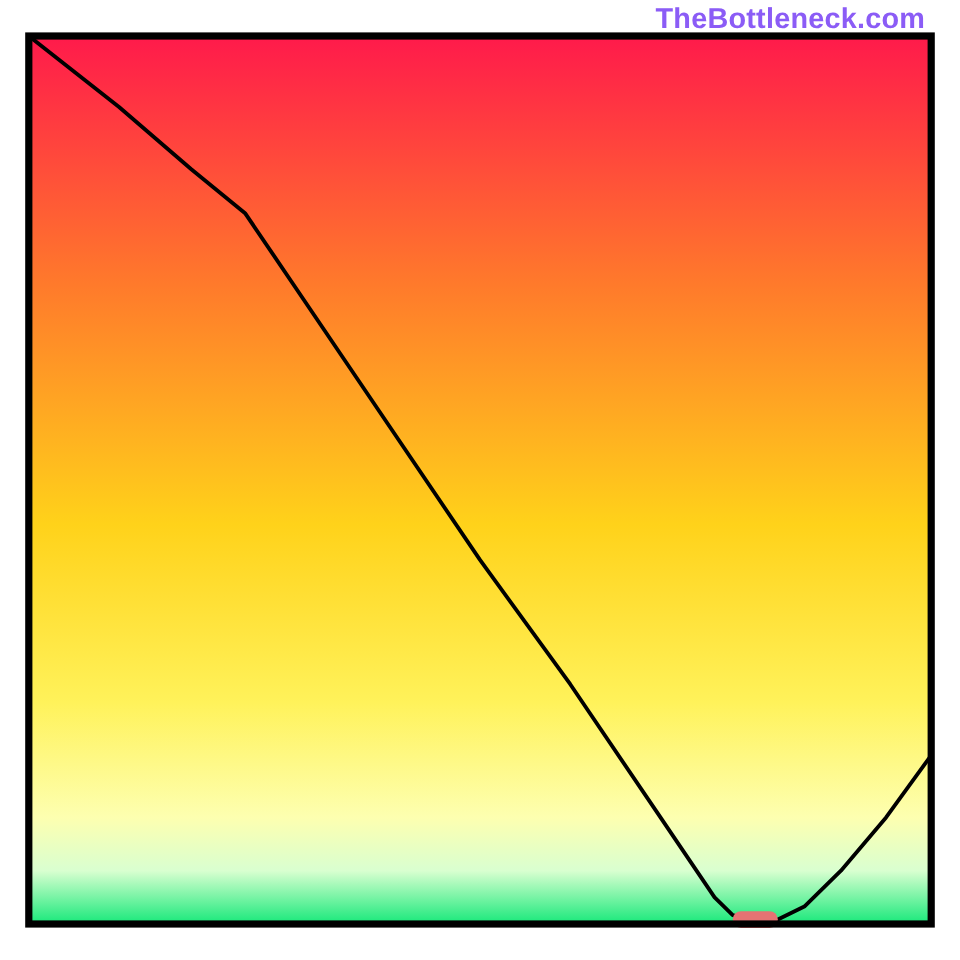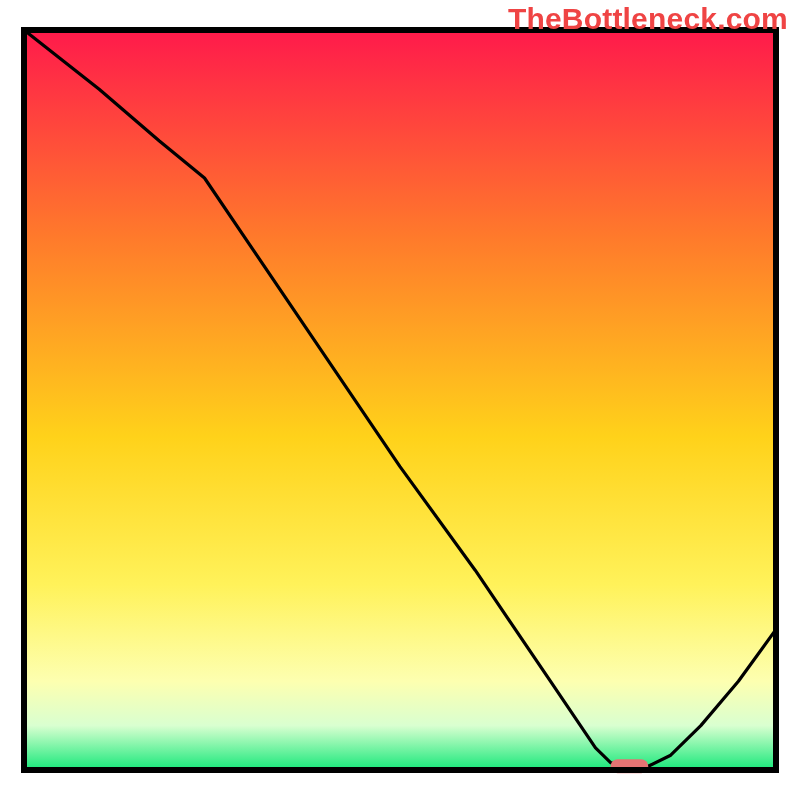--- a/index.html
+++ b/index.html
@@ -13,24 +13,24 @@
   .frame {
     position: absolute;
     left: 0;
     top: 0;
     width: 800px;
     height: 800px;
   }
   .watermark {
     position: absolute;
     top: 2px;
-    right: 12px;
-    font-size: 30px;
+    right: 29px;
+    font-size: 24px;
     font-weight: 600;
-    color: #ef4444;
+    color: #8b5cf6;
     letter-spacing: 0.2px;
   }
   svg {
     position: absolute;
     left: 0;
     top: 0;
   }
 </style>
 </head>
 <body>

